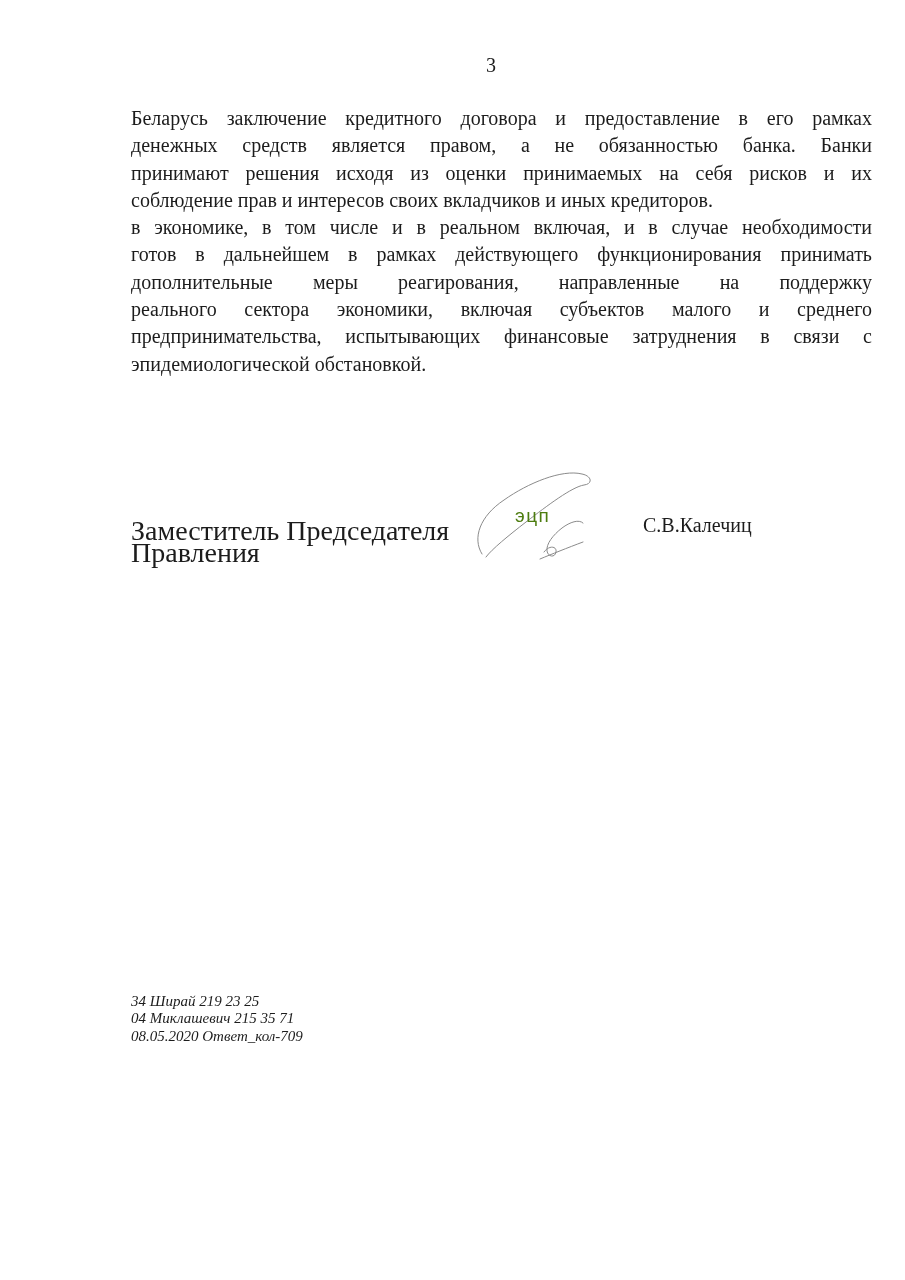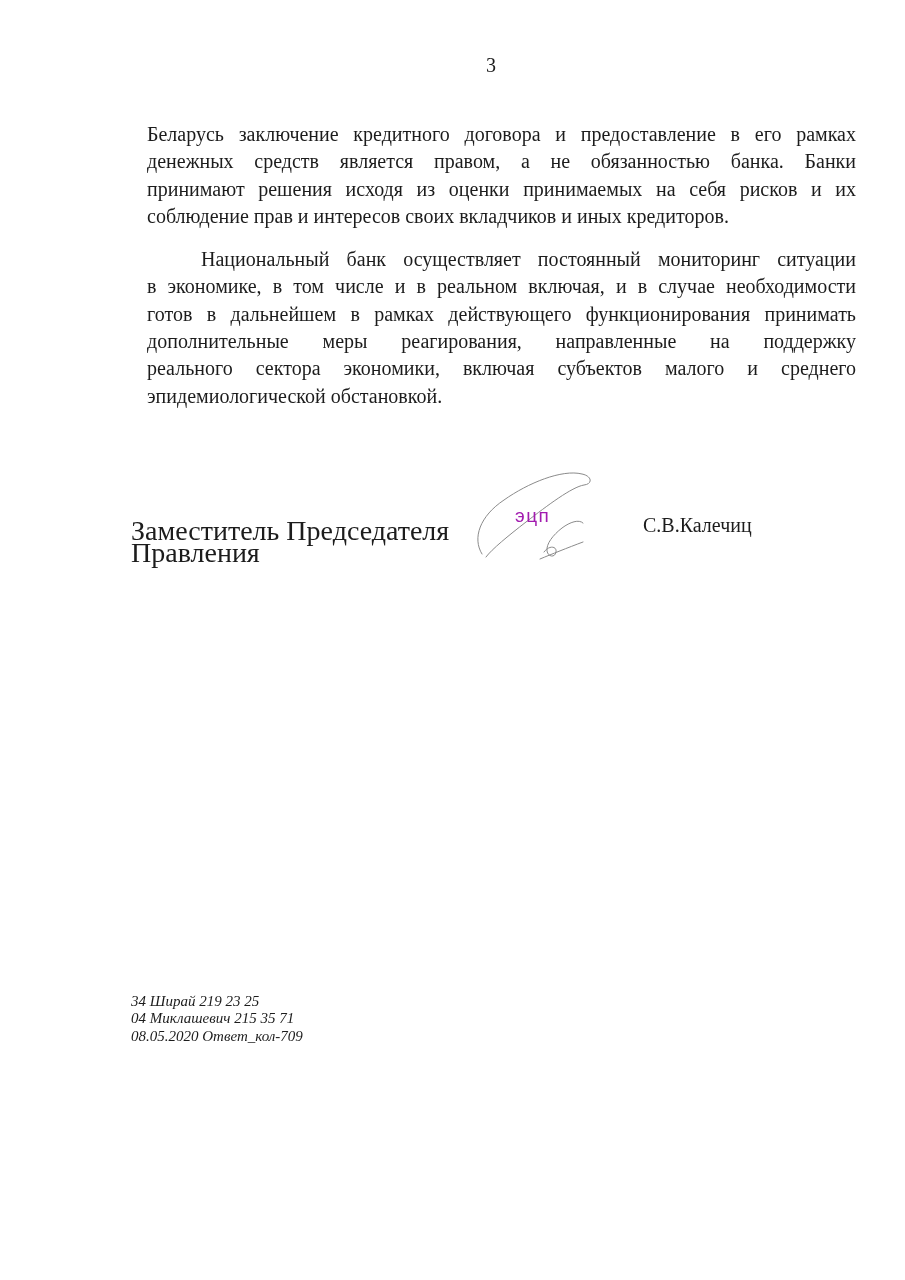--- a/index.html
+++ b/index.html
@@ -14,21 +14,21 @@
   .page-number {
     position: absolute;
     left: 131px; top: 52px; width: 720px;
     text-align: center;
     font-size: 20px; line-height: 27px;
   }
   .body-text {
     position: absolute;
     left: 131px; top: 105px; width: 741px;
   }
-  .para { margin: 16px; padding: 0; }
+  .para { margin: 0; padding: 0; }
   .line {
     display: block;
     font-size: 20px;
     line-height: 27.3px;
     text-align: justify;
     text-align-last: justify;
     white-space: normal;
   }
   .line.last { text-align-last: left; }
   .line.indent { text-indent: 54px; }
@@ -46,21 +46,21 @@
     position: absolute;
     left: 470px; top: 462px;
     width: 150px; height: 110px;
   }
   .sig-stamp {
     position: absolute;
     left: 515px; top: 505px;
     font-family: "Liberation Sans", "DejaVu Sans", sans-serif;
     font-size: 19px; line-height: 22px;
     letter-spacing: 1.5px;
-    color: #a21caf;
+    color: #4d7c0f;
     text-align: center;
   }
   .footer {
     position: absolute;
     left: 131px; top: 993px;
     font-size: 15px; line-height: 17.3px; font-style: italic;
   }
 </style>
 </head>
 <body>
@@ -68,25 +68,25 @@
 <div class="page-number">3</div>
 
 <div class="body-text">
   <p class="para">
     <span class="line">Беларусь заключение кредитного договора и предоставление в его рамках</span>
     <span class="line">денежных средств является правом, а не обязанностью банка. Банки</span>
     <span class="line">принимают решения исходя из оценки принимаемых на себя рисков и их</span>
     <span class="line last">соблюдение прав и интересов своих вкладчиков и иных кредиторов.</span>
   </p>
   <p class="para">
-    <span class="line indent">Национальный банк осуществляет постоянный мониторинг ситуации</span>
     <span class="line">в экономике, в том числе и в реальном включая, и в случае необходимости</span>
     <span class="line">готов в дальнейшем в рамках действующего функционирования принимать</span>
     <span class="line">дополнительные меры реагирования, направленные на поддержку</span>
     <span class="line">реального сектора экономики, включая субъектов малого и среднего</span>
+    <span class="line">предпринимательства, испытывающих финансовые затруднения в связи с</span>
     <span class="line last">эпидемиологической обстановкой.</span>
   </p>
 </div>
 
 <div class="sig-graphic">
   <svg width="150" height="110" viewBox="0 0 150 110" xmlns="http://www.w3.org/2000/svg">
     <g fill="none" stroke="#8b8b8b" stroke-width="1" stroke-linecap="round">
       <path d="M 12 92 C 2 76 10 54 34 38 C 58 21 92 7 112 12 C 122 14 123 22 114 23 C 102 25 78 43 56 60 C 38 74 22 87 16 95"></path>
       <path d="M 113 61 C 109 57 100 60 92 66 C 83 73 76 82 77 89 C 78 95 85 96 86 90 C 87 84 79 83 74 90"></path>
       <path d="M 70 97 C 82 92 97 86 113 80"></path>

